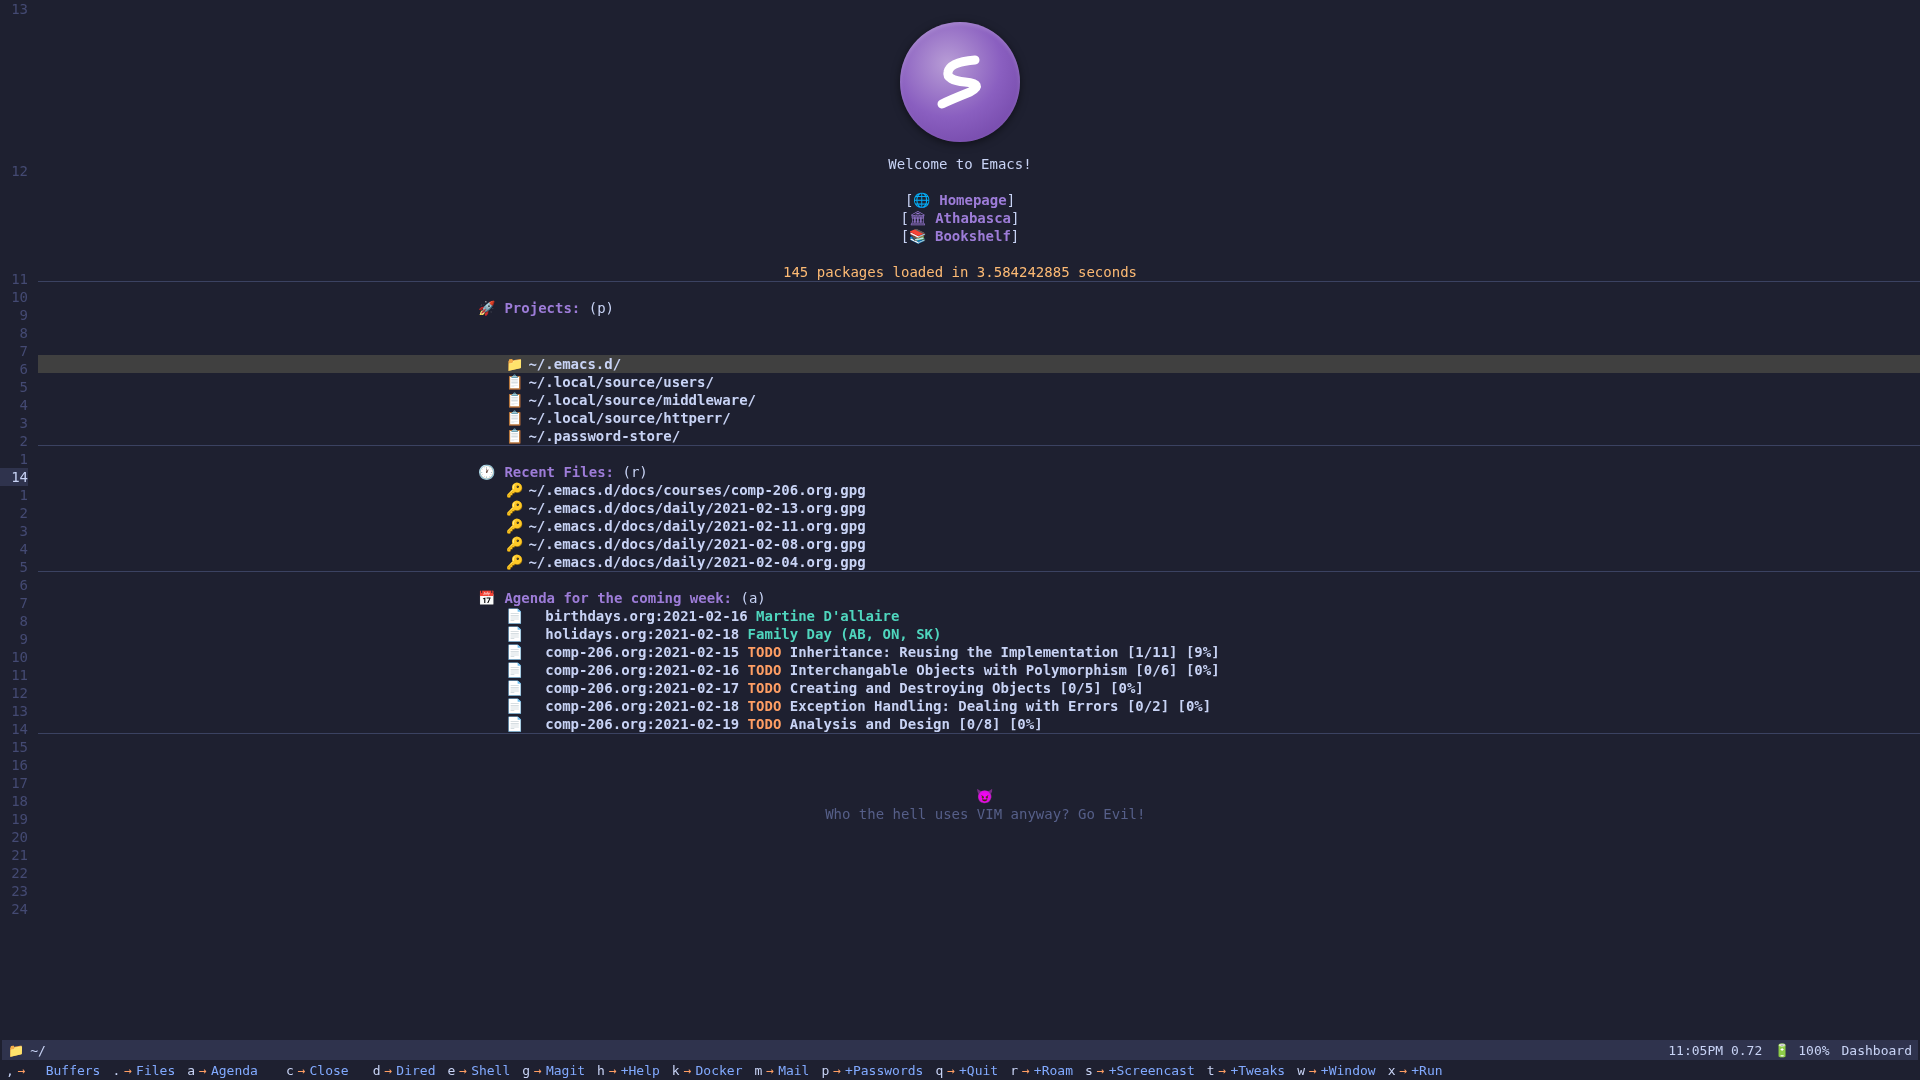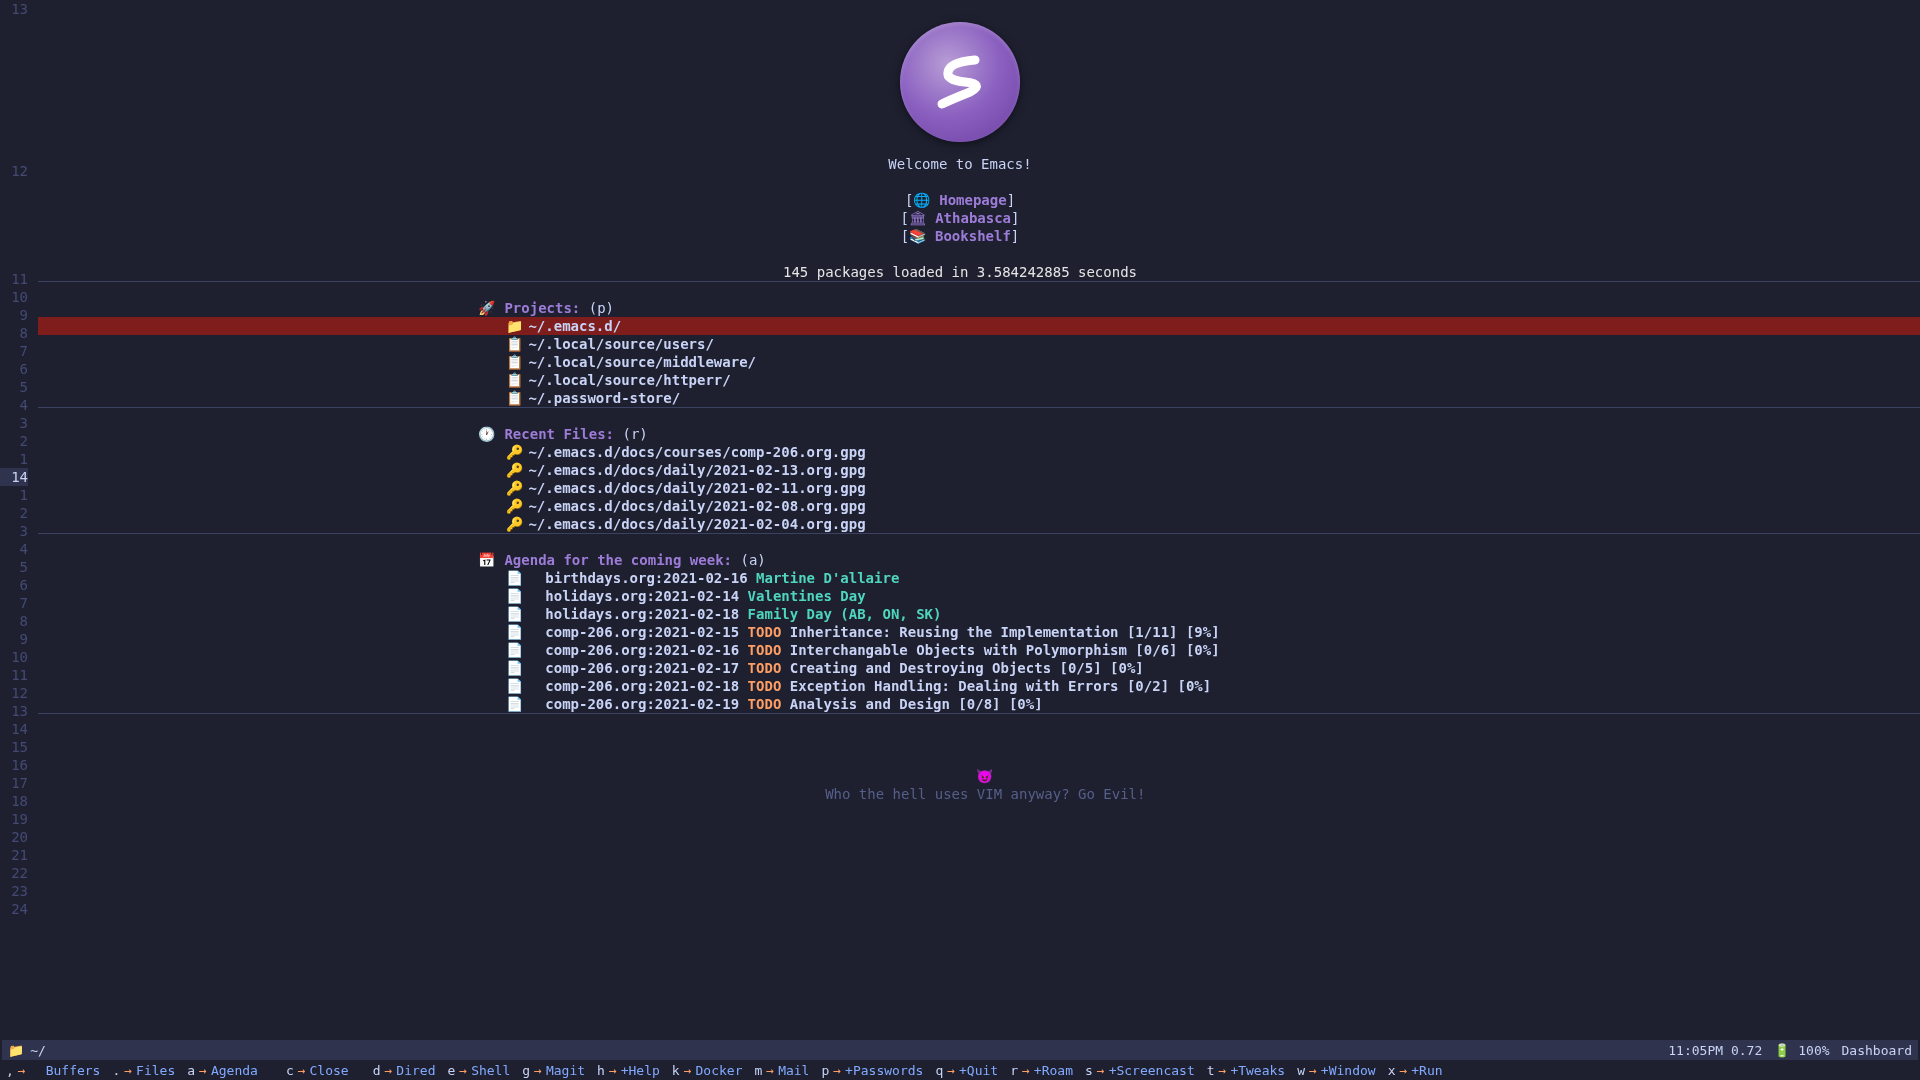--- a/index.html
+++ b/index.html
@@ -36,21 +36,22 @@
 .content {
   flex: 1;
   padding-left: 4px;
 }
 .line {
   height: 18px;
   line-height: 18px;
   white-space: pre;
 }
 .line.current {
-  background: #7f1d1d;
+  background: #404040;
+  margin-top: 38px;
 }
 .centered {
   text-align: center;
   margin-left: -38px;
 }
 .logo-area {
   text-align: center;
   padding-top: 22px;
   padding-bottom: 10px;
   margin-left: -38px;
@@ -67,21 +68,21 @@
 .logo svg {
   position: absolute;
   top: 50%;
   left: 50%;
   transform: translate(-50%, -50%);
 }
 .welcome { color: #c8d3f5; }
 .nav-links { color: #c8d3f5; }
 .nav-link { color: #9d7cd8; font-weight: bold; }
 .nav-icon { color: #9d7cd8; }
-.packages-line { color: #e5e5e5; }
+.packages-line { color: #fdba74; }
 .separator {
   border-top: 1px solid #3b4261;
   height: 18px;
 }
 .section-heading {
   color: #9d7cd8;
   font-weight: bold;
 }
 .section-shortcut {
   color: #c8d3f5;
@@ -239,21 +240,20 @@
         <div class="line indent-item"><span class="item-icon">🔑</span> <span class="item-text">~/.emacs.d/docs/daily/2021-02-13.org.gpg</span></div>
         <div class="line indent-item"><span class="item-icon">🔑</span> <span class="item-text">~/.emacs.d/docs/daily/2021-02-11.org.gpg</span></div>
         <div class="line indent-item"><span class="item-icon">🔑</span> <span class="item-text">~/.emacs.d/docs/daily/2021-02-08.org.gpg</span></div>
         <div class="line indent-item"><span class="item-icon">🔑</span> <span class="item-text">~/.emacs.d/docs/daily/2021-02-04.org.gpg</span></div>
       </div>
     <div class="line separator"></div>
 
     <div id="agenda-section">
         <div class="line indent-section"><span class="section-icon">📅</span> <span class="section-heading">Agenda for the coming week:</span> <span class="section-shortcut">(a)</span></div>
         <div class="line indent-item"><span class="item-icon">📄</span>   <span class="agenda-file">birthdays.org:2021-02-16</span> <span class="agenda-event">Martine D'allaire</span></div>
-        <div class="line indent-item"><span class="item-icon">📄</span>   <span class="agenda-file">holidays.org:2021-02-14</span> <span class="agenda-event">Valentines Day</span></div>
         <div class="line indent-item"><span class="item-icon">📄</span>   <span class="agenda-file">holidays.org:2021-02-18</span> <span class="agenda-event">Family Day (AB, ON, SK)</span></div>
         <div class="line indent-item"><span class="item-icon">📄</span>   <span class="agenda-file">comp-206.org:2021-02-15</span> <span class="agenda-todo">TODO</span> <span class="agenda-desc">Inheritance: Reusing the Implementation [1/11] [9%]</span></div>
         <div class="line indent-item"><span class="item-icon">📄</span>   <span class="agenda-file">comp-206.org:2021-02-16</span> <span class="agenda-todo">TODO</span> <span class="agenda-desc">Interchangable Objects with Polymorphism [0/6] [0%]</span></div>
         <div class="line indent-item"><span class="item-icon">📄</span>   <span class="agenda-file">comp-206.org:2021-02-17</span> <span class="agenda-todo">TODO</span> <span class="agenda-desc">Creating and Destroying Objects [0/5] [0%]</span></div>
         <div class="line indent-item"><span class="item-icon">📄</span>   <span class="agenda-file">comp-206.org:2021-02-18</span> <span class="agenda-todo">TODO</span> <span class="agenda-desc">Exception Handling: Dealing with Errors [0/2] [0%]</span></div>
         <div class="line indent-item"><span class="item-icon">📄</span>   <span class="agenda-file">comp-206.org:2021-02-19</span> <span class="agenda-todo">TODO</span> <span class="agenda-desc">Analysis and Design [0/8] [0%]</span></div>
       </div>
     <div class="line separator"></div>
     <div class="line"></div>
     <div class="line centered">

